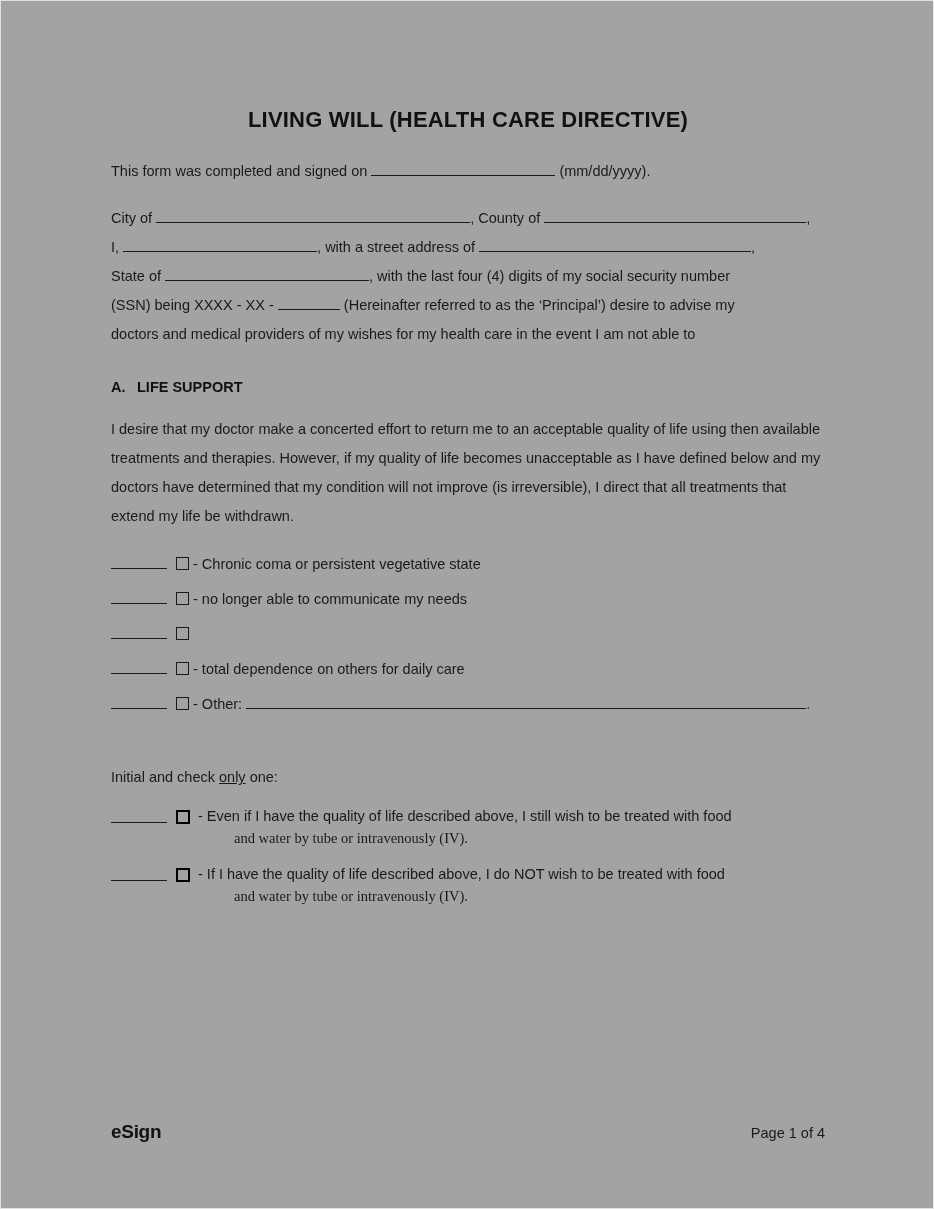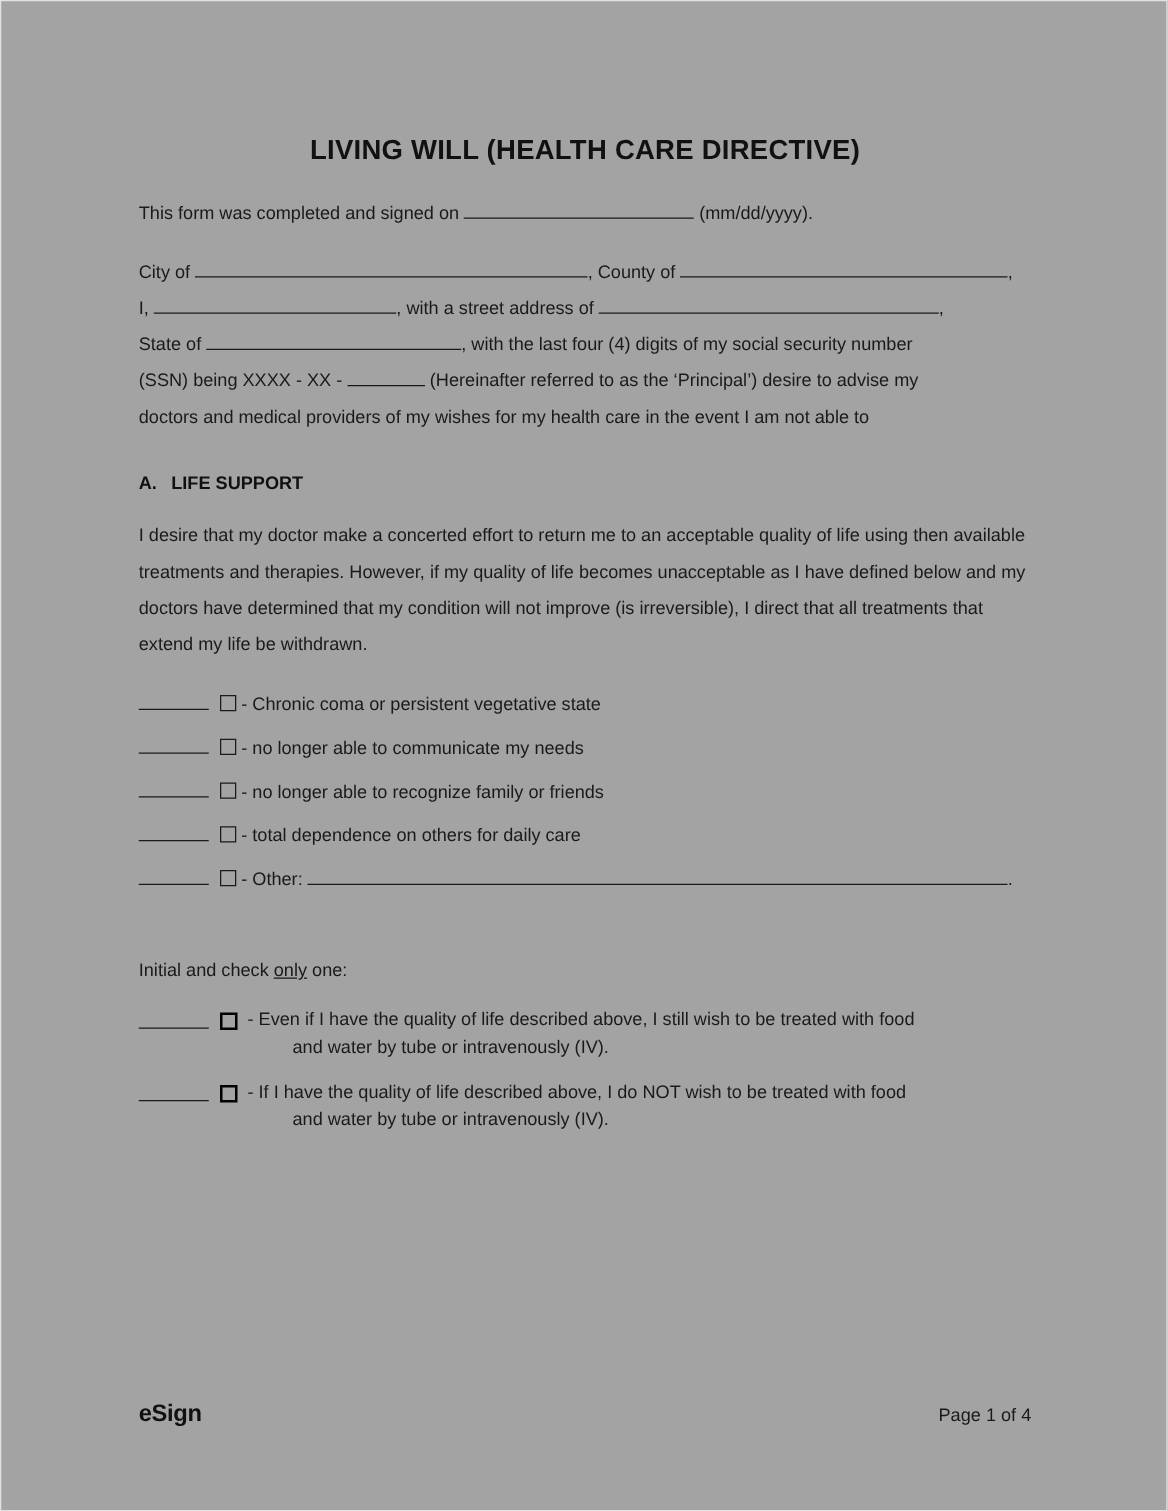--- a/index.html
+++ b/index.html
@@ -133,20 +133,21 @@
     flex: 0 0 auto;
     padding-top: 2px;
   }
   .choice-text {
     flex: 1 1 auto;
     padding-left: 4px;
   }
   .choice-text .l2 {
     display: block;
     padding-left: 36px;
+    font-family: Liberation Serif, serif;
   }
   .footer {
     position: absolute;
     left: 110px;
     top: 1120px;
     width: 714px;
     display: flex;
     justify-content: space-between;
     align-items: baseline;
   }
@@ -216,21 +217,21 @@
 
         <div class="opt-row">
           <span class="blank b-init"></span><span class="cbox"></span><span>- Chronic coma or persistent vegetative state</span>
         </div>
 
         <div class="opt-row">
           <span class="blank b-init"></span><span class="cbox"></span><span>- no longer able to communicate my needs</span>
         </div>
 
         <div class="opt-row">
-          <span class="blank b-init"></span><span class="cbox"></span><span>- no longer able to recognize family or friends</span>
+          <span class="blank b-init"></span><span class="cbox"></span>
         </div>
 
         <div class="opt-row">
           <span class="blank b-init"></span><span class="cbox"></span><span>- total dependence on others for daily care</span>
         </div>
 
         <div class="opt-row">
           <span class="blank b-init"></span><span class="cbox"></span><span>- Other:</span>
           <span class="blank b-other"></span><span>.</span>
         </div>

